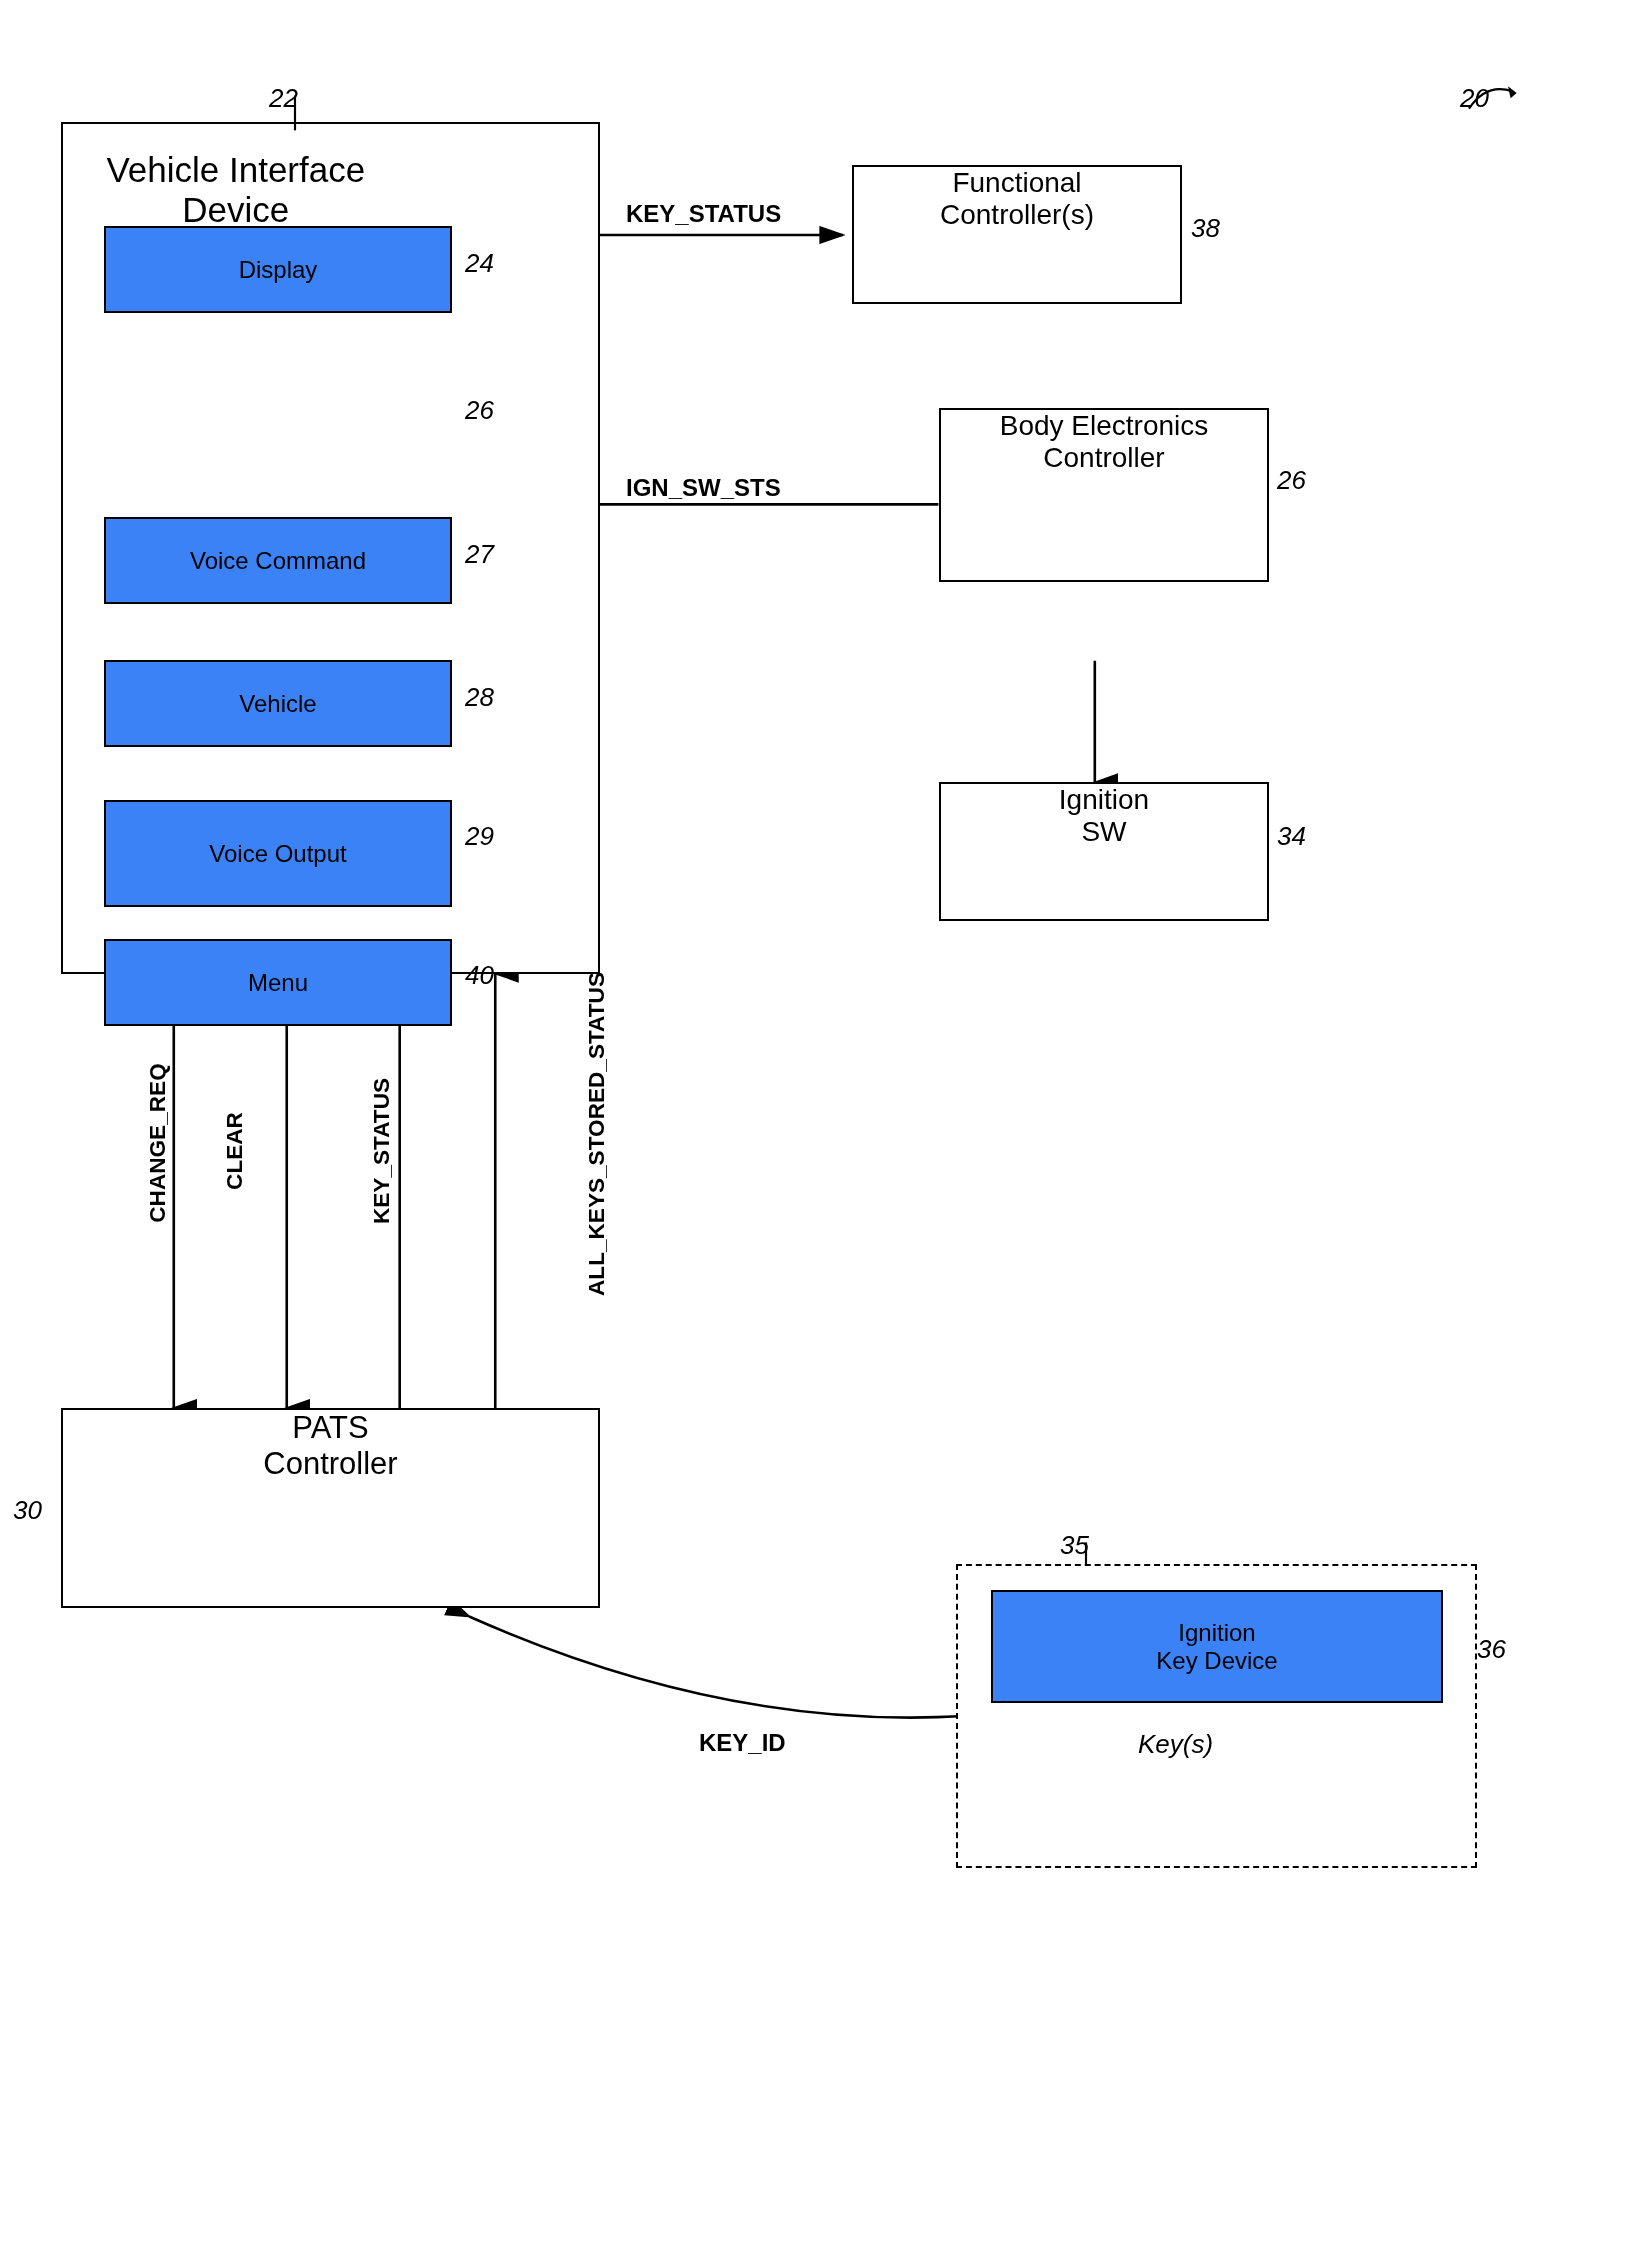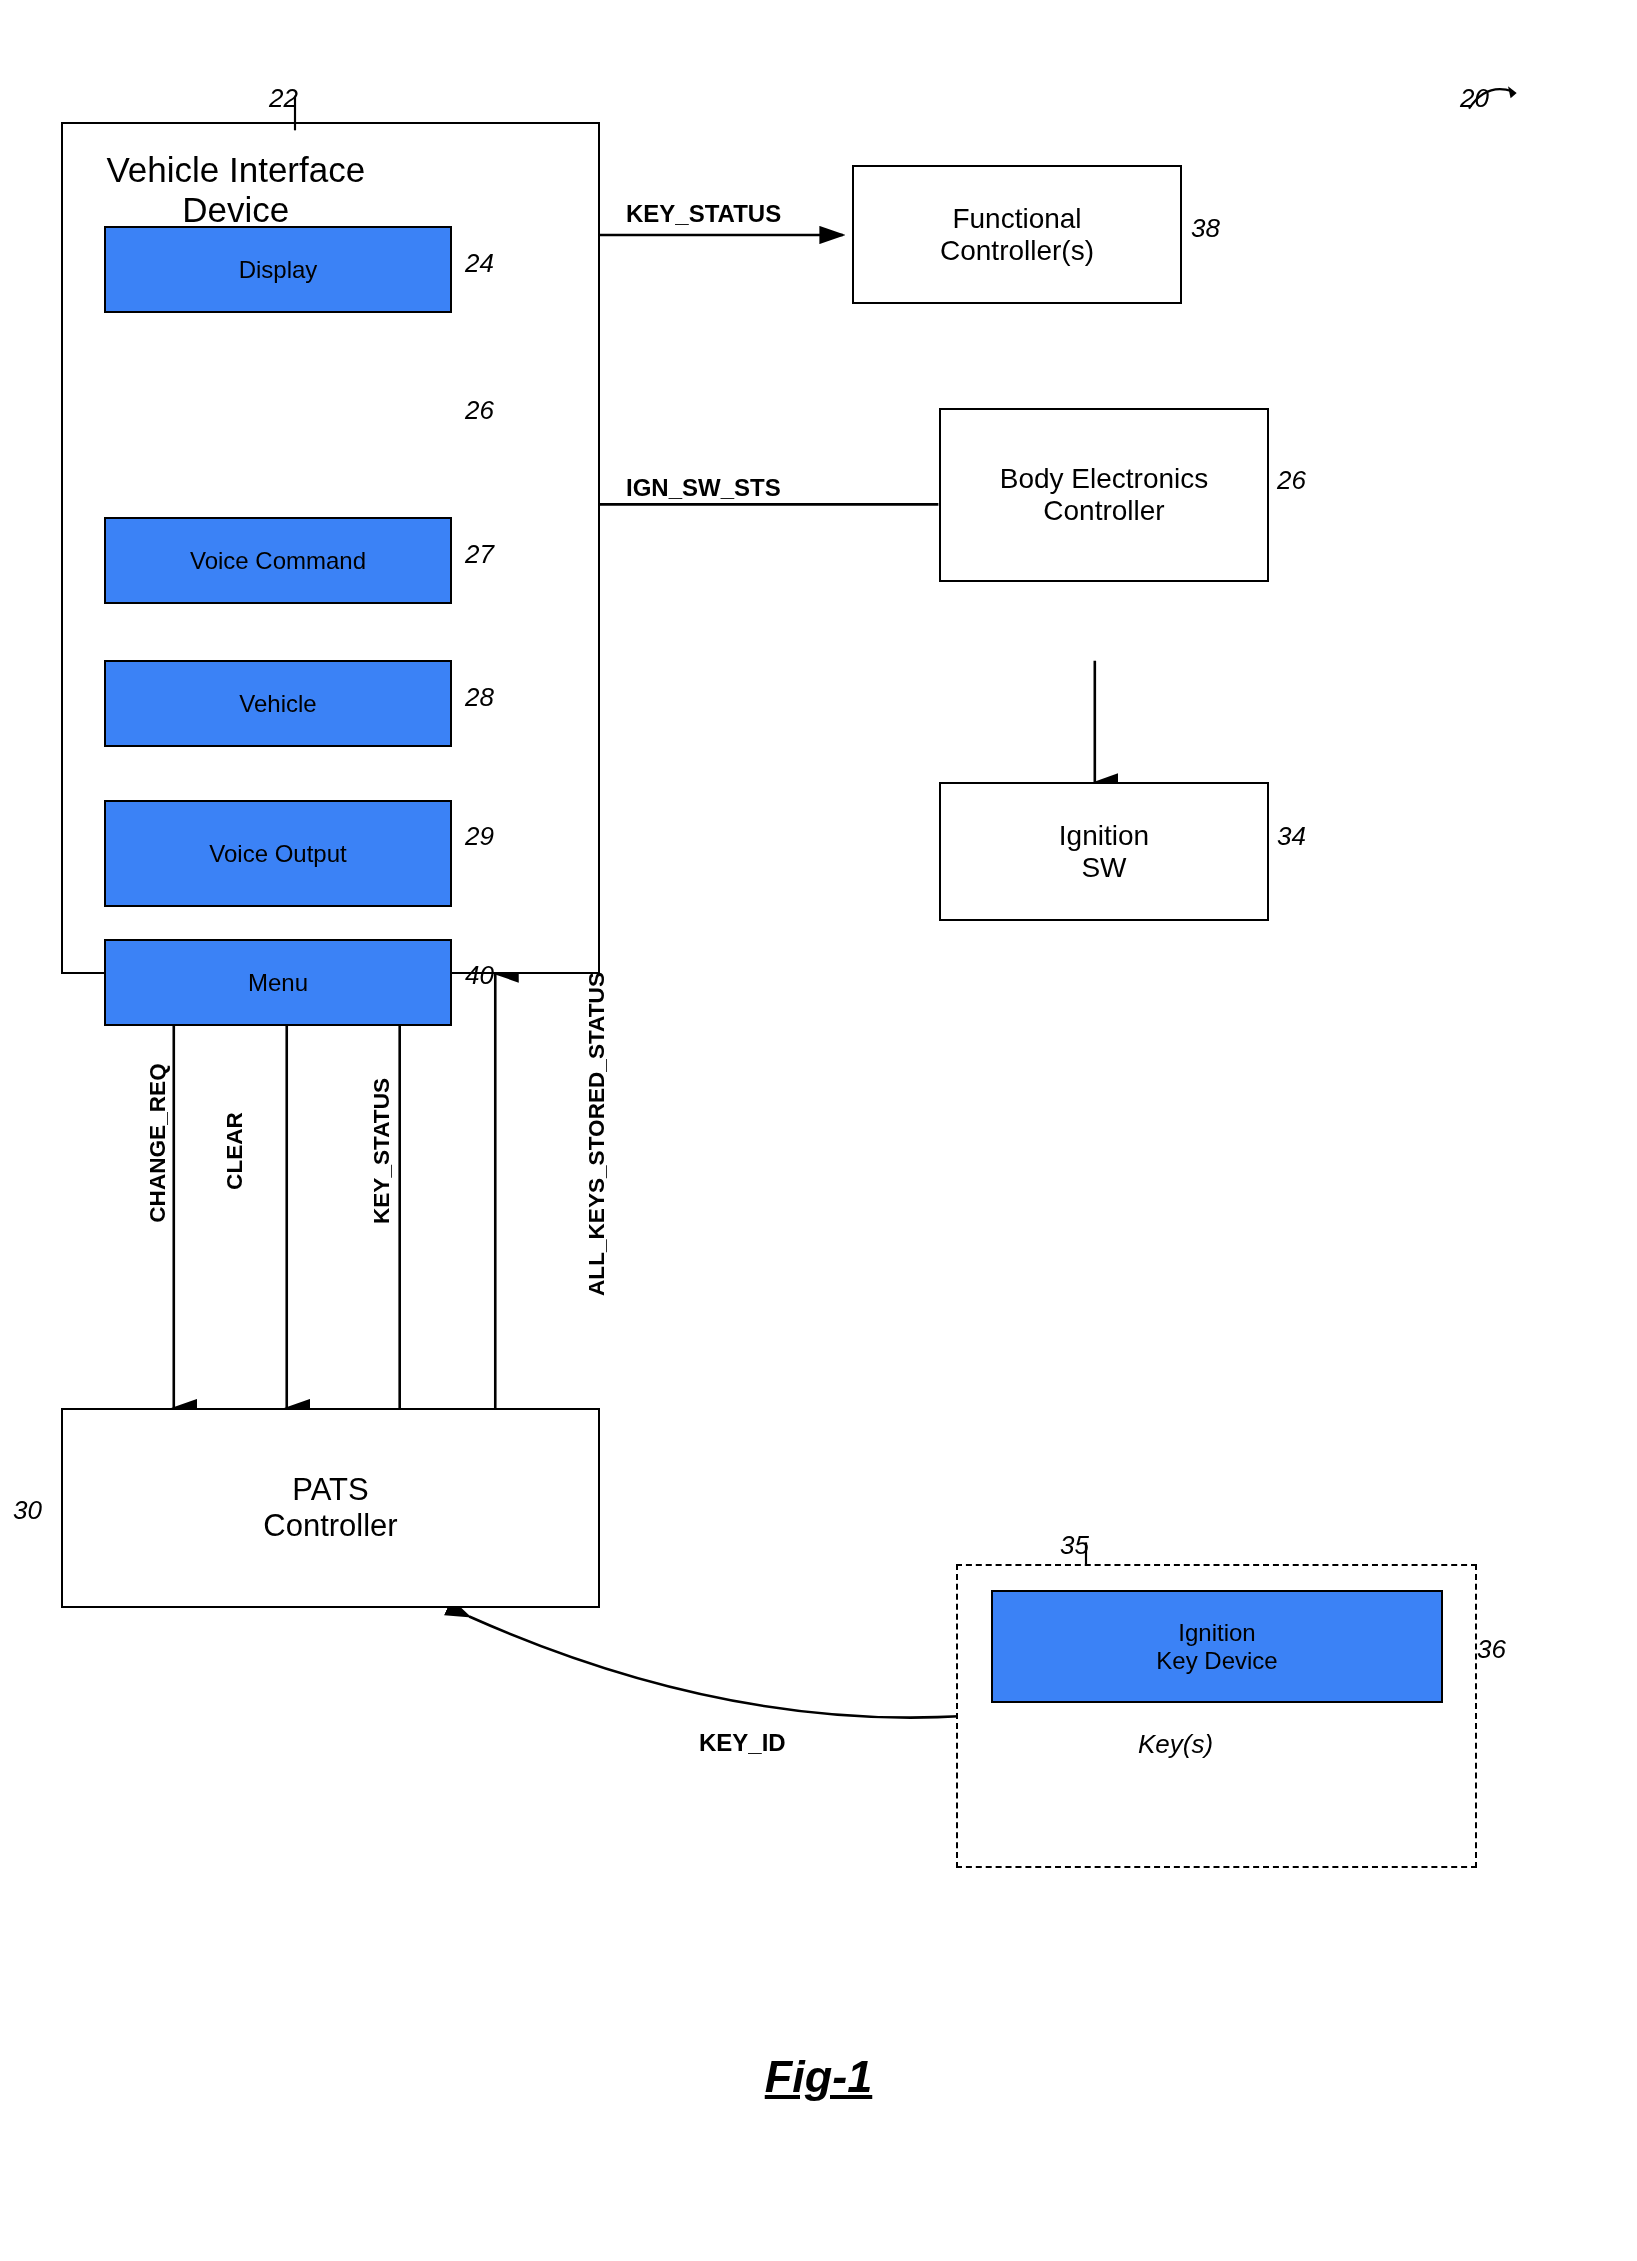--- a/index.html
+++ b/index.html
@@ -14,21 +14,21 @@
     .diagram-container {
       position: relative;
       width: 1637px;
       height: 2173px;
     }
     .box {
       position: absolute;
       border: 2.6px solid #000;
       background: #fff;
       display: flex;
-      align-items: center;
+      align-items: flex-start;
       justify-content: center;
       text-align: center;
       font-size: 28px;
       font-weight: normal;
     }
     .box-dashed {
       border-style: dashed;
     }
     .inner-box {
       position: absolute;
@@ -203,21 +203,20 @@
 
   <div class="inner-box" style="left:991px; top:1590px; width:452px; height:113px;">
     <span style="white-space:pre-line;">Ignition
 Key Device</span>
   </div>
 
   <div style="position:absolute; top:1729px; left:1138px; font-size:26px; font-style:italic;">Key(s)</div>
 
   <div class="label-ref" style="top:1634px; left:1477px;">36</div>
 
-  <div class="fig-caption" style="bottom:70px; left:0; right:0;">Fig-1</div>
 
   <svg style="position:absolute;top:87px;left:295px;width:52px;height:52px;overflow:visible;" viewBox="0 0 60 60" width="52" height="52">
     <line x1="0" y1="50" x2="0" y2="10" stroke="#000" stroke-width="2.5"></line>
   </svg>
 
   <svg style="position:absolute;top:74px;left:1460px;width:70px;height:52px;overflow:visible;" viewBox="0 0 80 60" width="70" height="52">
     <path d="M 10 40 Q 30 10 60 20" stroke="#000" stroke-width="2.5" fill="none"></path>
     <polygon points="55,14 65,22 58,28" fill="#000"></polygon>
   </svg>
 

